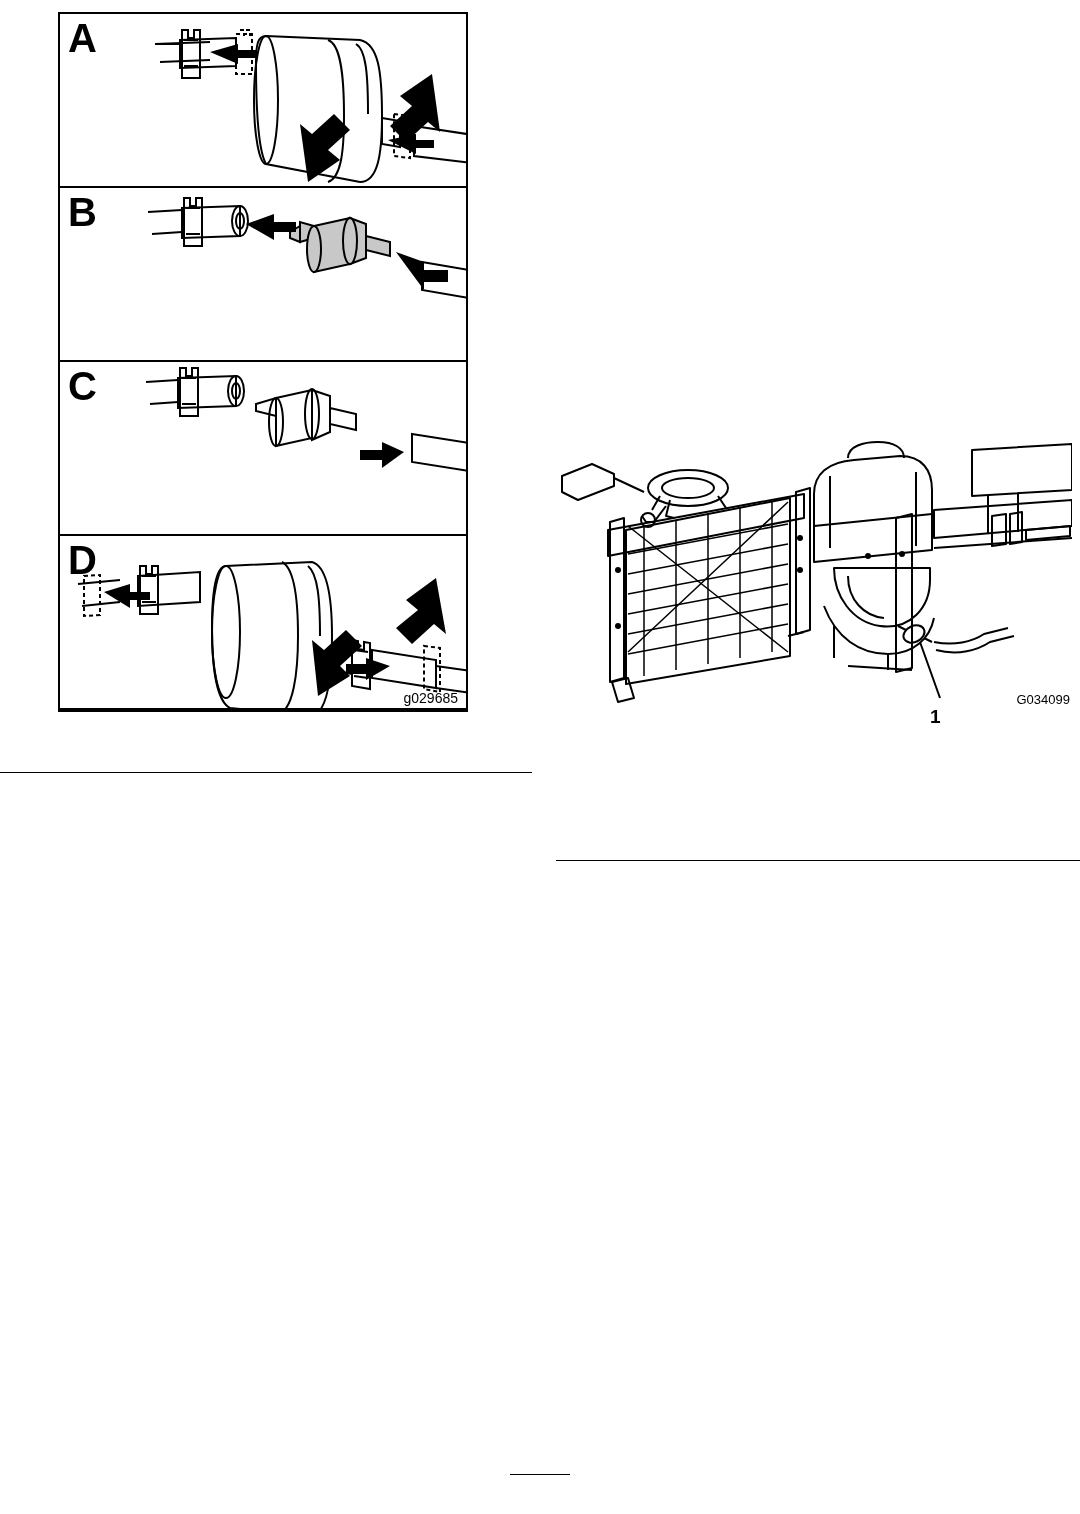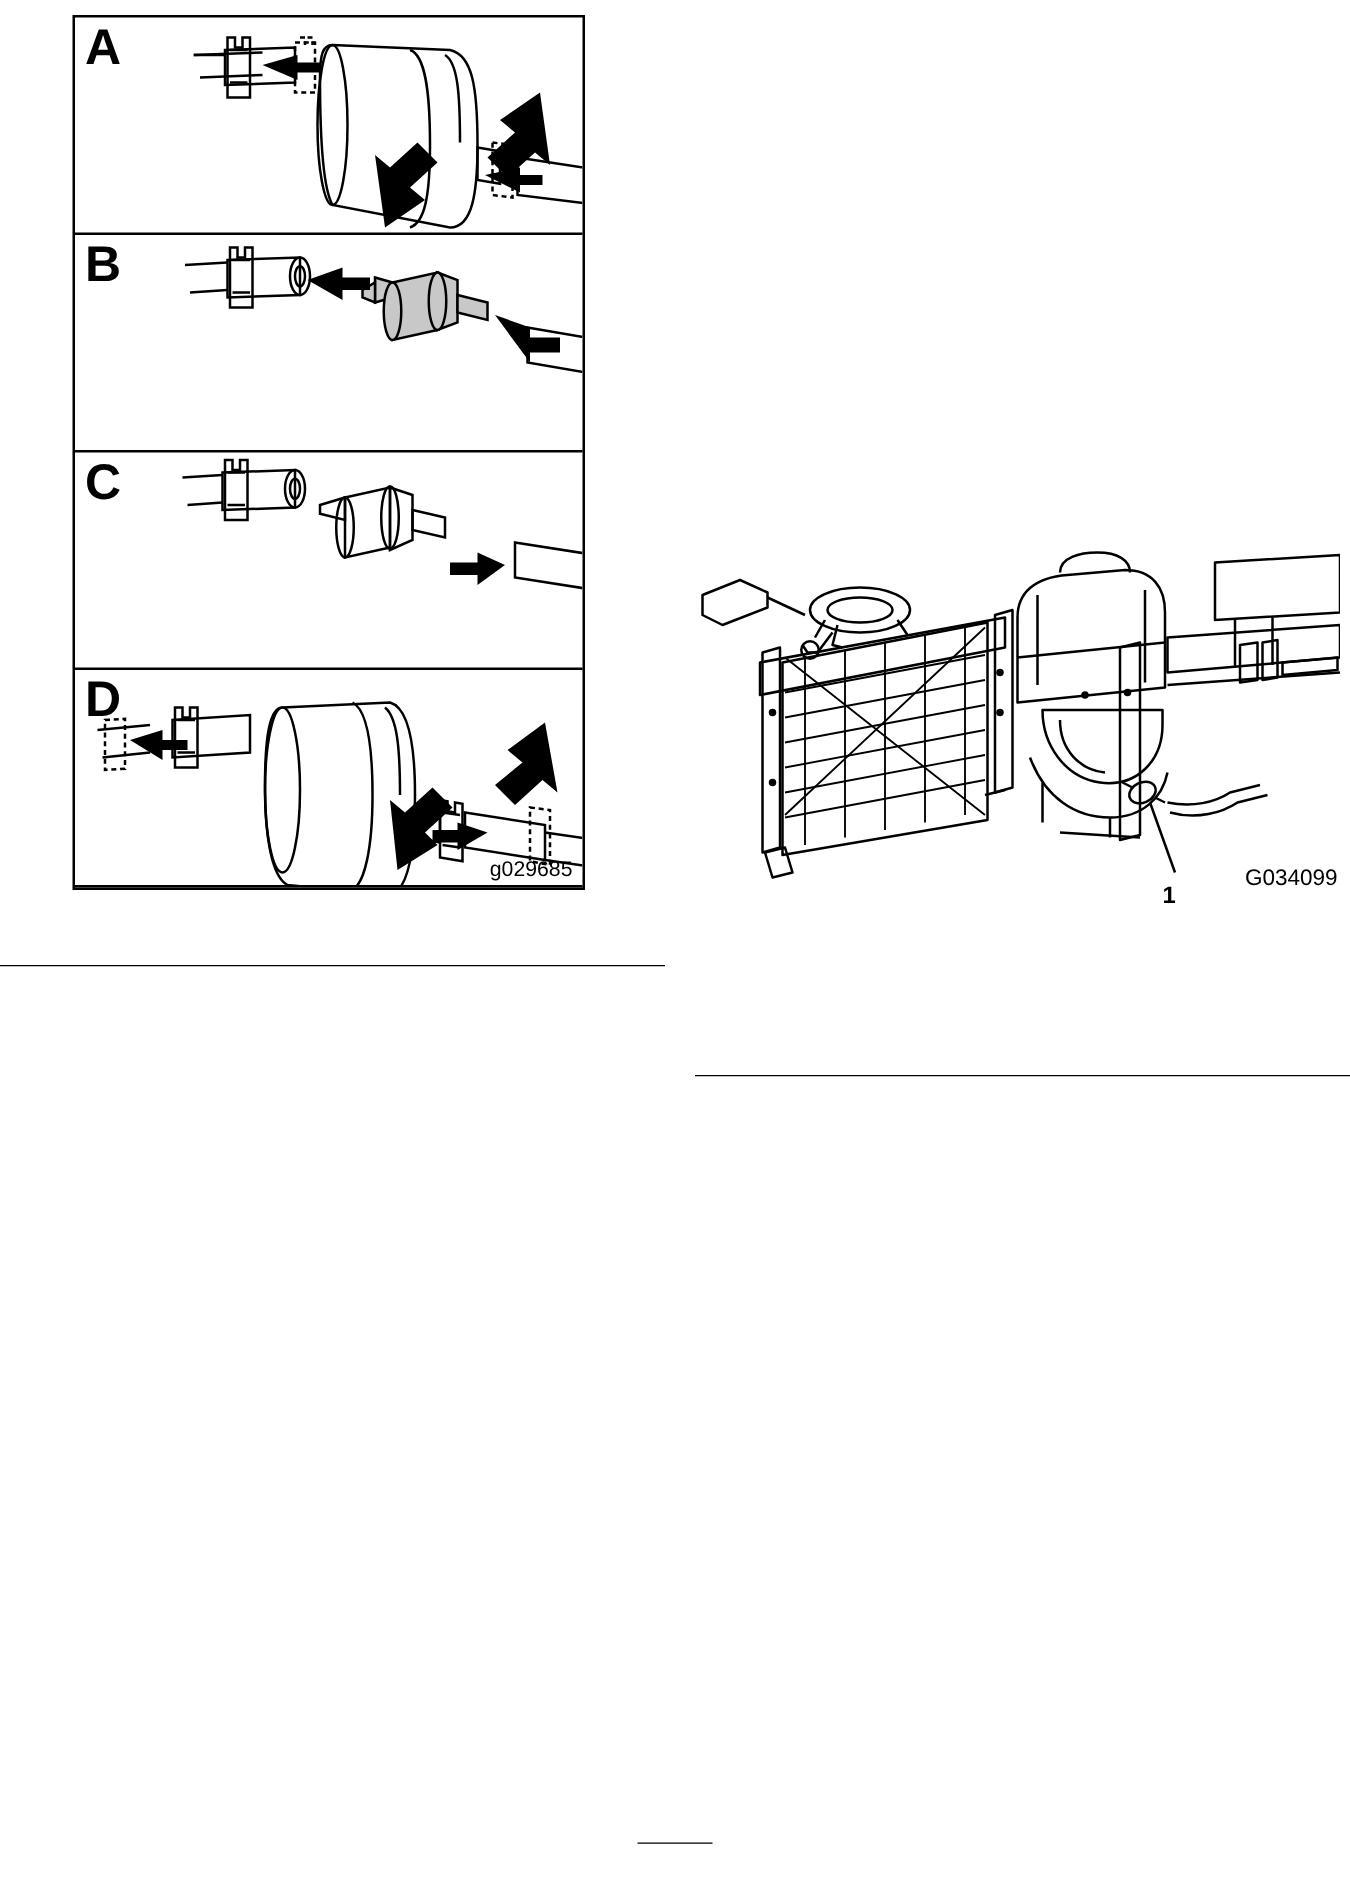--- a/index.html
+++ b/index.html
@@ -42,38 +42,38 @@
     font-size: 40px;
     font-weight: bold;
     font-family: "Liberation Sans", sans-serif;
     line-height: 1;
   }
   .panel svg { position: absolute; left: 0; top: 0; }
   #left-figure-id {
     position: absolute;
     right: 8px;
     bottom: 4px;
-    font-size: 17px;
+    font-size: 14px;
     font-family: "Liberation Sans", sans-serif;
   }
 
   
   #right-figure {
     position: absolute;
     left: 548px;
     top: 430px;
     width: 524px;
     height: 300px;
   }
   #right-figure svg { position: absolute; left: 0; top: 0; }
   #right-figure-id {
     position: absolute;
     right: 2px;
     top: 262px;
-    font-size: 18px;
+    font-size: 13px;
   }
   #callout-1 {
     position: absolute;
     left: 382px;
     top: 276px;
     font-size: 19px;
     font-weight: bold;
   }
 
   

